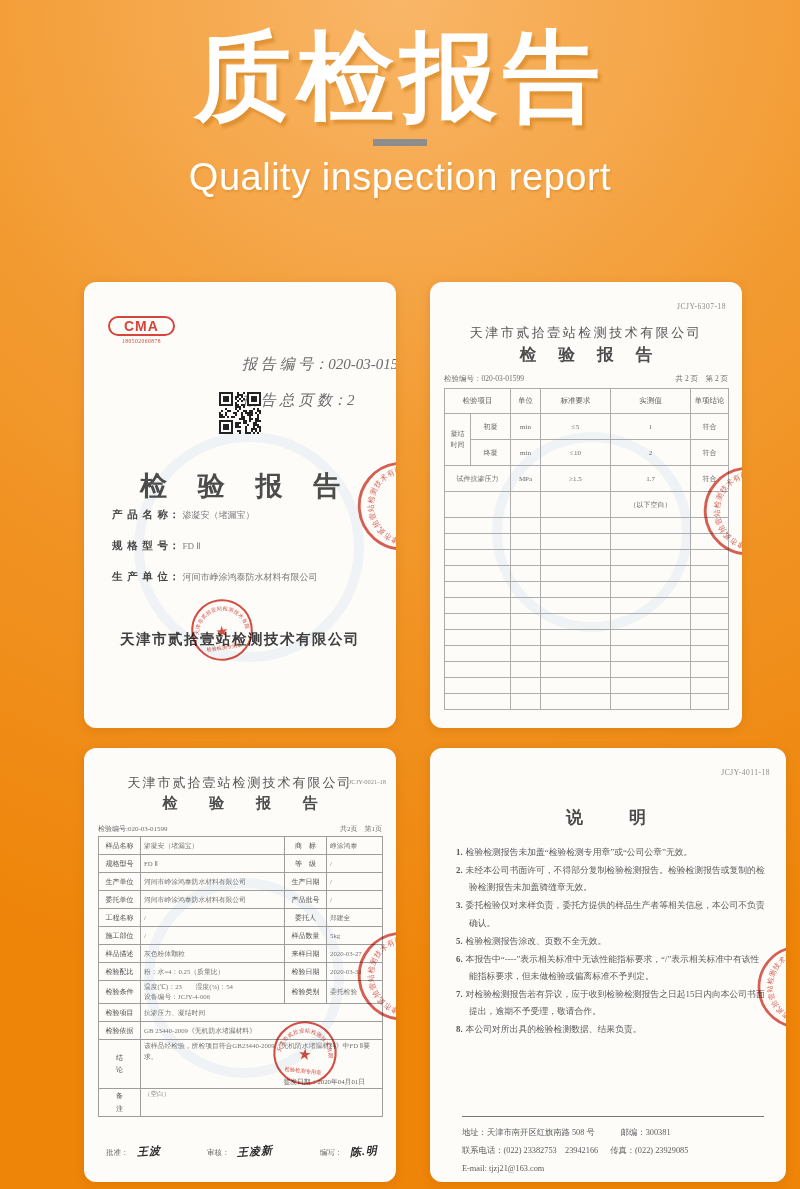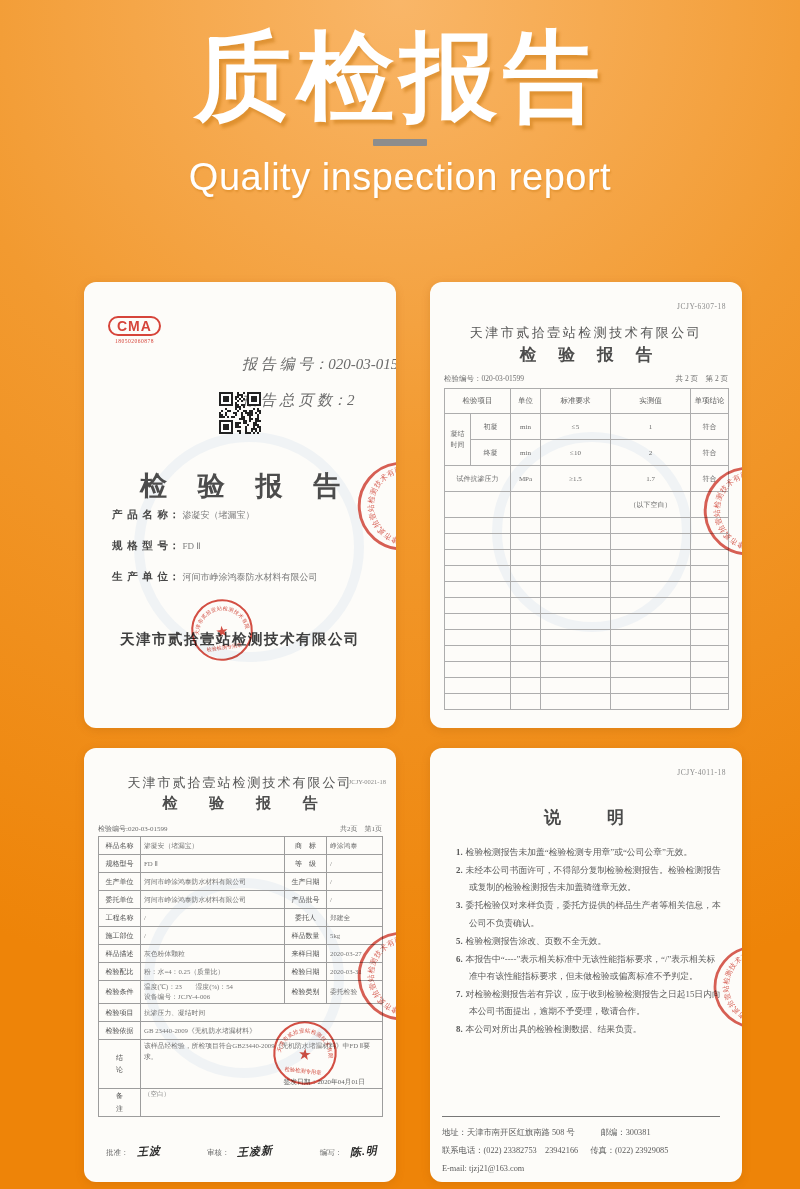--- a/index.html
+++ b/index.html
@@ -14,30 +14,30 @@
   .hd-divider{width:54px;height:7px;background:#8d8d8d;margin:2px auto 10px auto;border-radius:1px;}
   .hd-sub{font-size:38px;color:#ffffff;font-weight:500;letter-spacing:0.5px;
     text-shadow:1px 2px 2px rgba(195,115,10,.35);}
 
   
   .card{position:absolute;width:312px;background:#fdfcf9;border-radius:12px;overflow:hidden;
     box-shadow:0 2px 8px rgba(160,80,0,.22);color:#5a5a5a;font-family:"Liberation Serif",serif;}
   #card1{left:84px;top:282px;height:446px;}
   #card2{left:430px;top:282px;height:446px;}
   #card3{left:84px;top:748px;height:434px;}
-  #card4{left:430px;top:748px;height:434px;}
+  #card4{left:430px;top:748px;height:434px;padding-left:44px;}
 
   .wm{position:absolute;border:10px solid rgba(125,165,215,.10);border-radius:50%;pointer-events:none;}
   .wm1{width:210px;height:210px;left:50px;top:150px;}
   .wm2{width:180px;height:180px;left:62px;top:150px;}
   .wm3{width:180px;height:180px;left:60px;top:130px;}
 
   
   .cma{position:absolute;left:24px;top:34px;color:#d6443a;text-align:center;}
-  .cma-box{display:inline-block;border:2px solid #d6443a;border-radius:10px;padding:0 7px;
+  .cma-box{display:inline-block;border:2px solid #d6443a;border-radius:10px;padding:0 14px;
     font-size:14px;font-weight:700;letter-spacing:1px;font-family:"Liberation Sans",sans-serif;}
   .cma-num{font-size:5.5px;margin-top:2px;letter-spacing:.5px;}
   .repno{position:absolute;left:158px;top:64px;font-size:15px;color:#6a6a6a;line-height:2.4;white-space:nowrap;font-style:italic;}
   .qr{position:absolute;left:135px;top:110px;width:42px;height:42px;}
   .c1-title{position:absolute;left:0;top:164px;width:100%;text-align:center;font-size:27px;font-weight:700;
     color:#4c4c4c;letter-spacing:12px;text-indent:12px;}
   .c1-fields{position:absolute;left:28px;top:222px;right:16px;}
   .field{margin-bottom:13px;white-space:nowrap;}
   .flabel{font-size:10.5px;font-weight:700;color:#474747;letter-spacing:1px;}
   .fvalue{font-size:9px;color:#7b7b7b;margin-left:2px;}
@@ -93,21 +93,21 @@
     font-size:7.5px;color:#6b6b6b;align-items:flex-end;}
   .sig-name{display:inline-block;font-size:11px;font-weight:700;font-style:italic;color:#2b2b2b;
     transform:rotate(-4deg);margin-left:8px;letter-spacing:1px;}
 
   
   .c4-title{position:absolute;left:0;top:58px;width:100%;text-align:center;font-size:17px;font-weight:700;
     color:#4a4a4a;letter-spacing:4px;}
   .c4-list{position:absolute;left:26px;right:18px;top:96px;}
   .note{font-size:8.8px;color:#5c5c5c;line-height:1.95;margin-bottom:1px;padding-left:13px;text-indent:-13px;}
   .nnum{color:#555;font-weight:700;margin-right:3px;}
-  .c4-footer{position:absolute;left:12px;right:22px;top:368px;border-top:1px solid #777;
+  .c4-footer{position:absolute;left:32px;right:22px;top:368px;border-top:1px solid #777;
     padding-top:7px;font-size:8.3px;color:#5c5c5c;line-height:2.15;}
   .c4-footer .sp{display:inline-block;width:26px;}
 </style>
 </head>
 <body>
 
 <div class="page">
 
   <div class="hd">
     <h1 class="hd-title">质检报告</h1>

